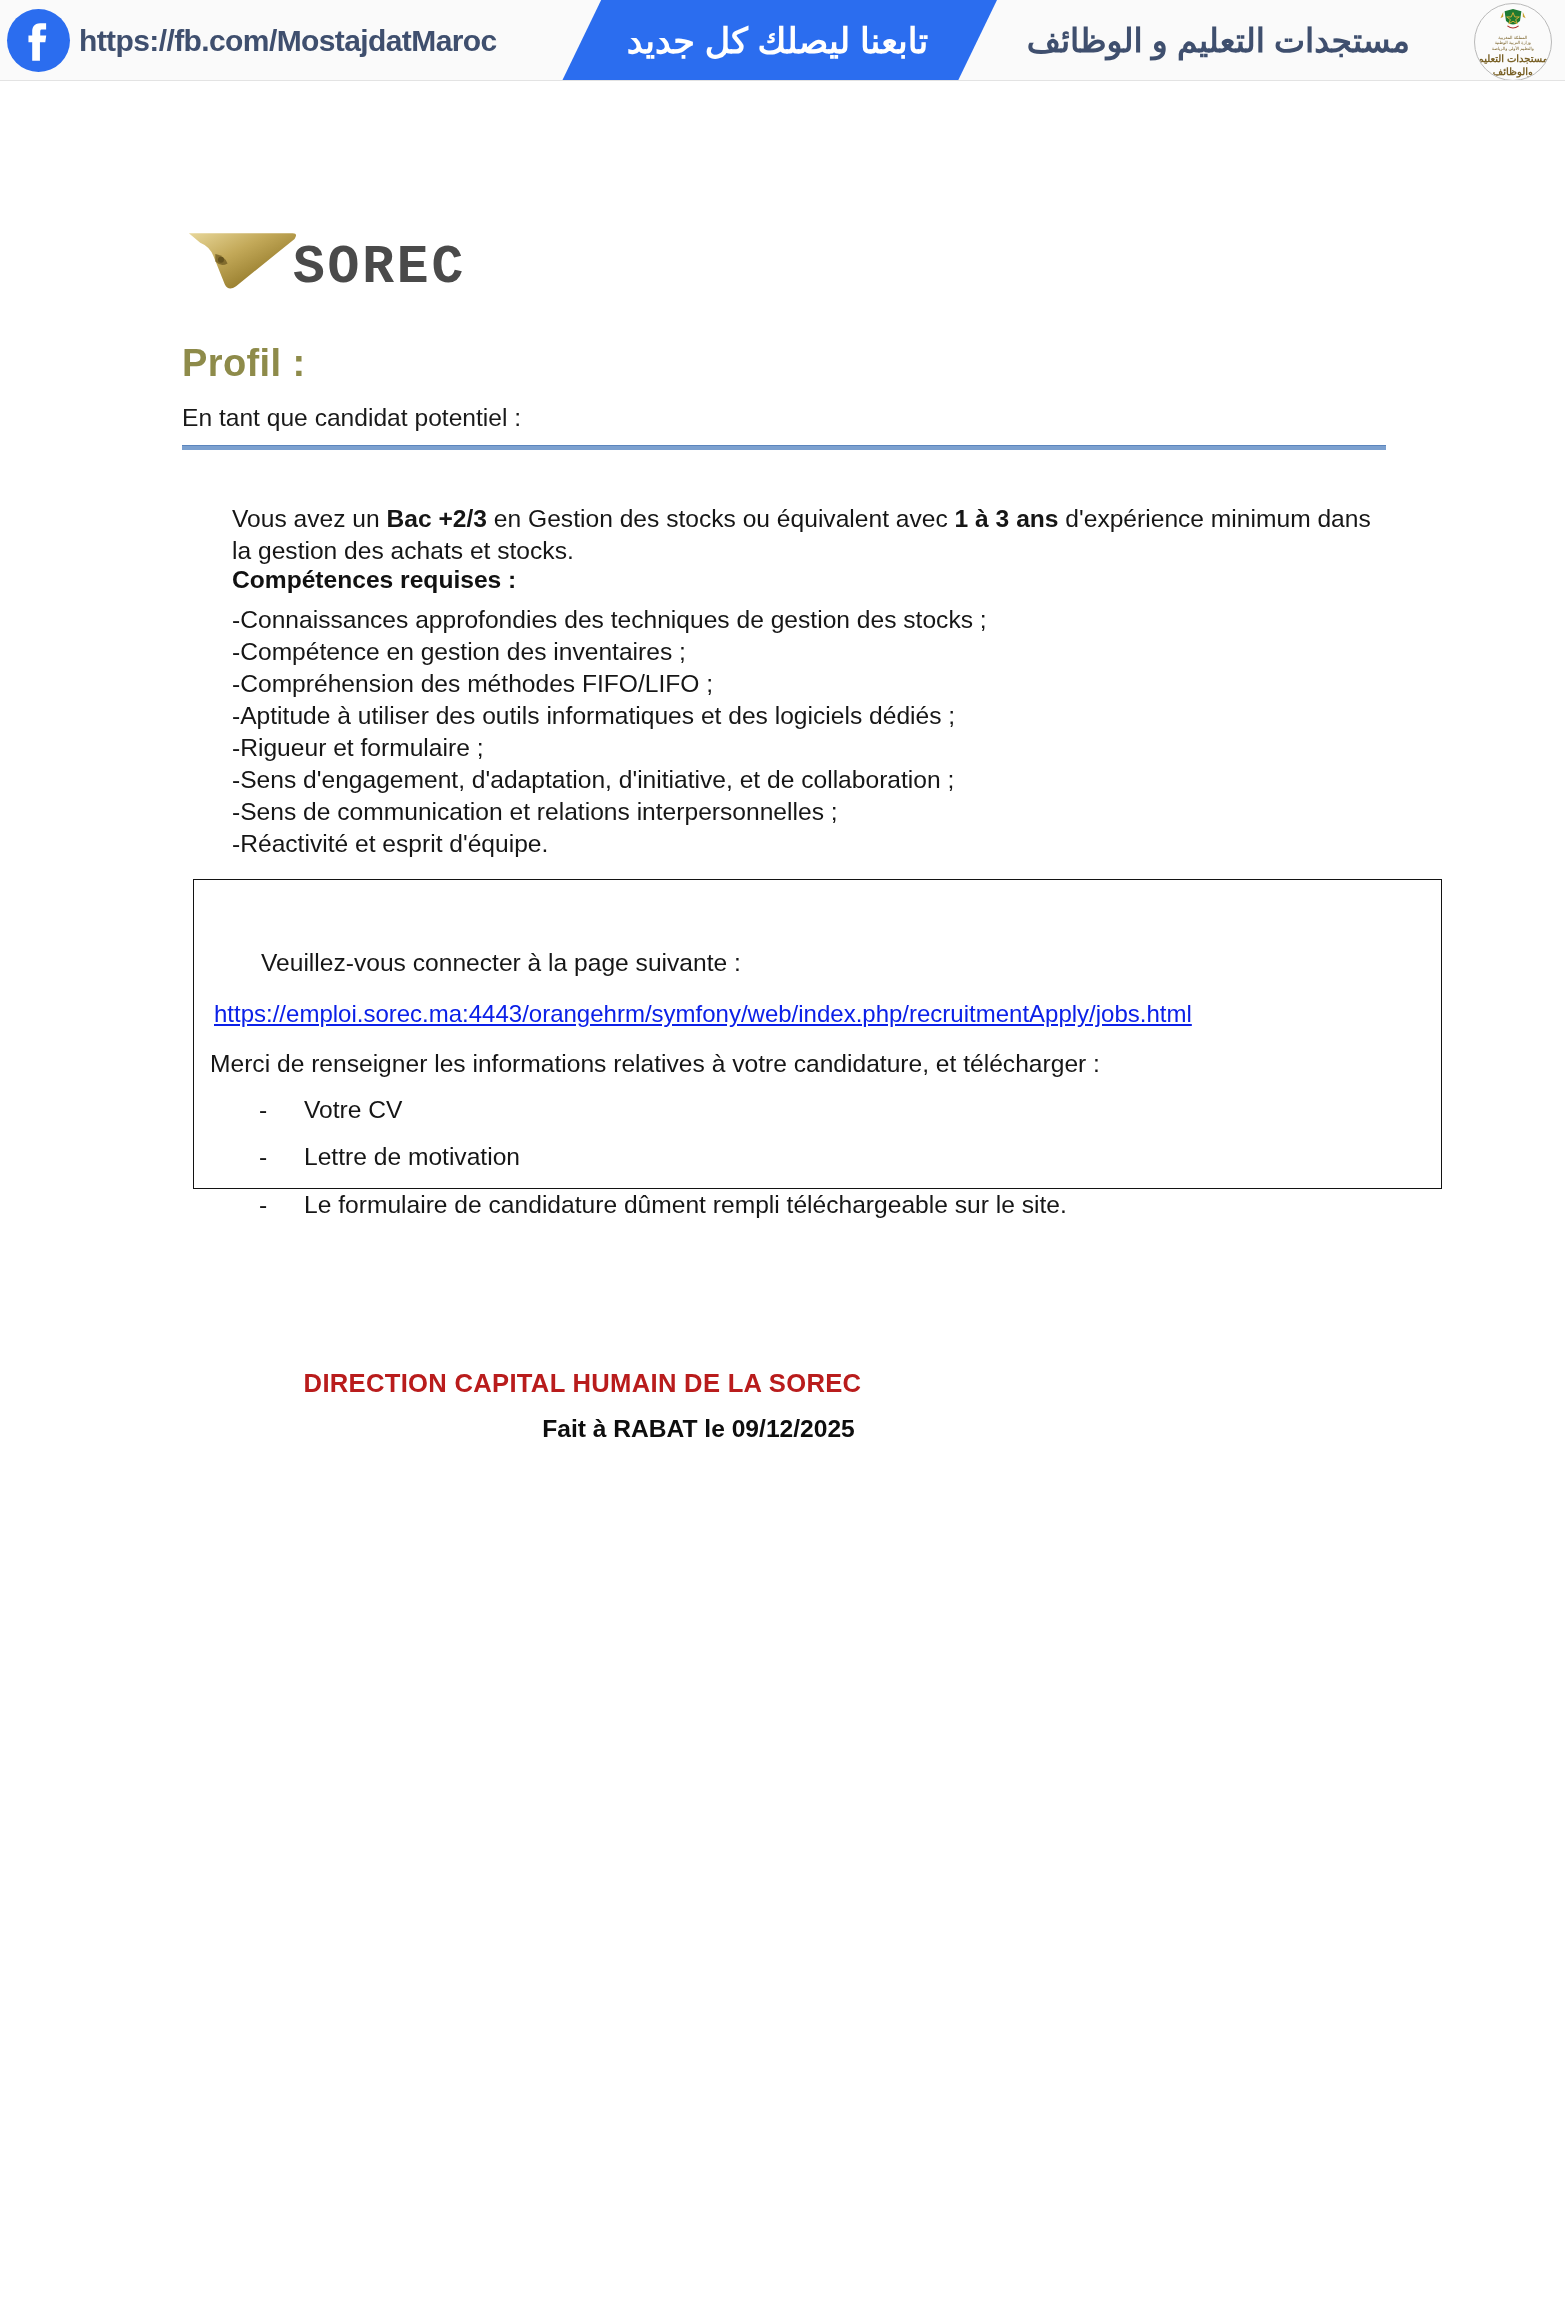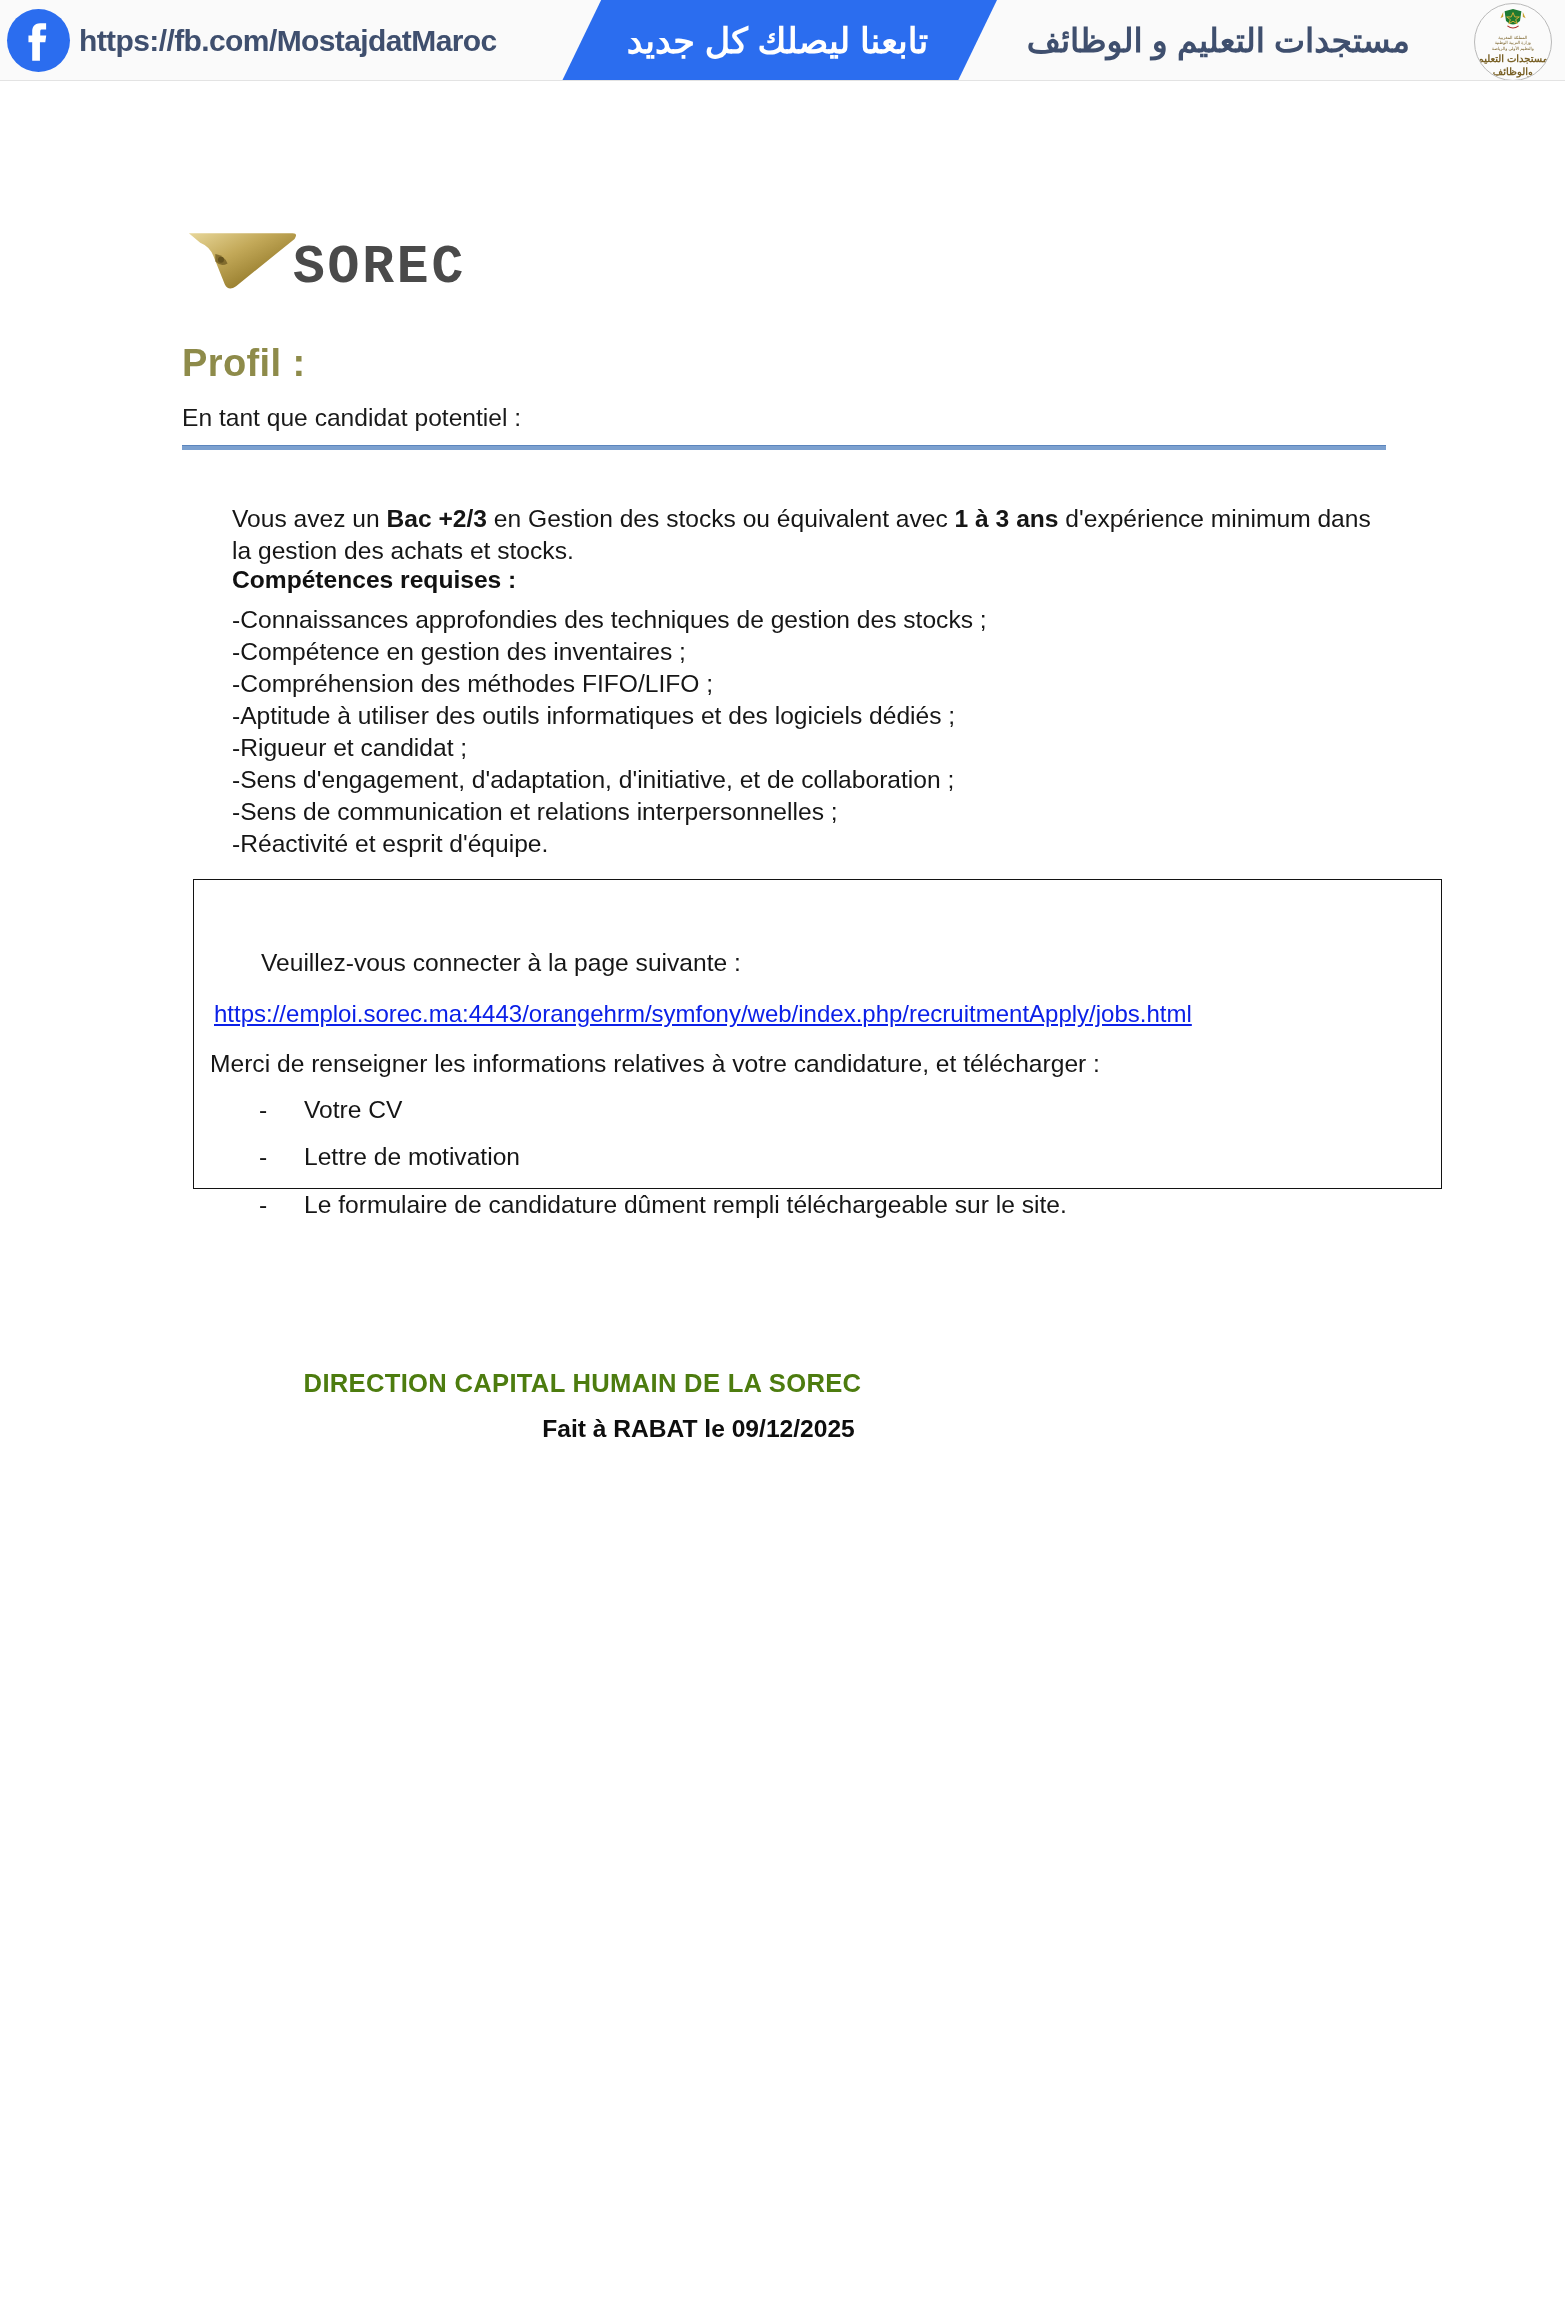--- a/index.html
+++ b/index.html
@@ -256,21 +256,21 @@
   
   #footer-direction {
     position: absolute;
     left: 0; top: 1369px;
     width: 1333px;
     padding-right: 168px;
     box-sizing: border-box;
     text-align: center;
     font-size: 25.6px;
     font-weight: bold;
-    color: #4d7c0f;
+    color: #b91c1c;
     letter-spacing: 0.3px;
   }
   #footer-date {
     position: absolute;
     left: 0; top: 1415px;
     width: 1565px;
     padding-right: 168px;
     box-sizing: border-box;
     text-align: center;
     font-size: 24.6px;
@@ -347,21 +347,21 @@
 
   <div class="body-text" id="para-bac"><span>Vous avez un </span><b>Bac +2/3</b><span> en Gestion des stocks ou équivalent avec </span><b>1 à 3 ans</b><span> d'expérience minimum dans la gestion des achats et stocks.</span></div>
 
   <div id="comp-heading">Compétences requises :</div>
 
   <div id="comp-list">
     <div class="comp-item">-Connaissances approfondies des techniques de gestion des stocks ;</div>
     <div class="comp-item">-Compétence en gestion des inventaires ;</div>
     <div class="comp-item">-Compréhension des méthodes FIFO/LIFO ;</div>
     <div class="comp-item">-Aptitude à utiliser des outils informatiques et des logiciels dédiés ;</div>
-    <div class="comp-item">-Rigueur et candidat ;</div>
+    <div class="comp-item">-Rigueur et formulaire ;</div>
     <div class="comp-item">-Sens d'engagement, d'adaptation, d'initiative, et de collaboration ;</div>
     <div class="comp-item">-Sens de communication et relations interpersonnelles ;</div>
     <div class="comp-item">-Réactivité et esprit d'équipe.</div>
   </div>
 
   <div id="apply-box"></div>
 
   <div id="apply-intro">Veuillez-vous connecter à la page suivante :</div>
 
   <a id="apply-url" href="#">https://emploi.sorec.ma:4443/orangehrm/symfony/web/index.php/recruitmentApply/jobs.html</a>

